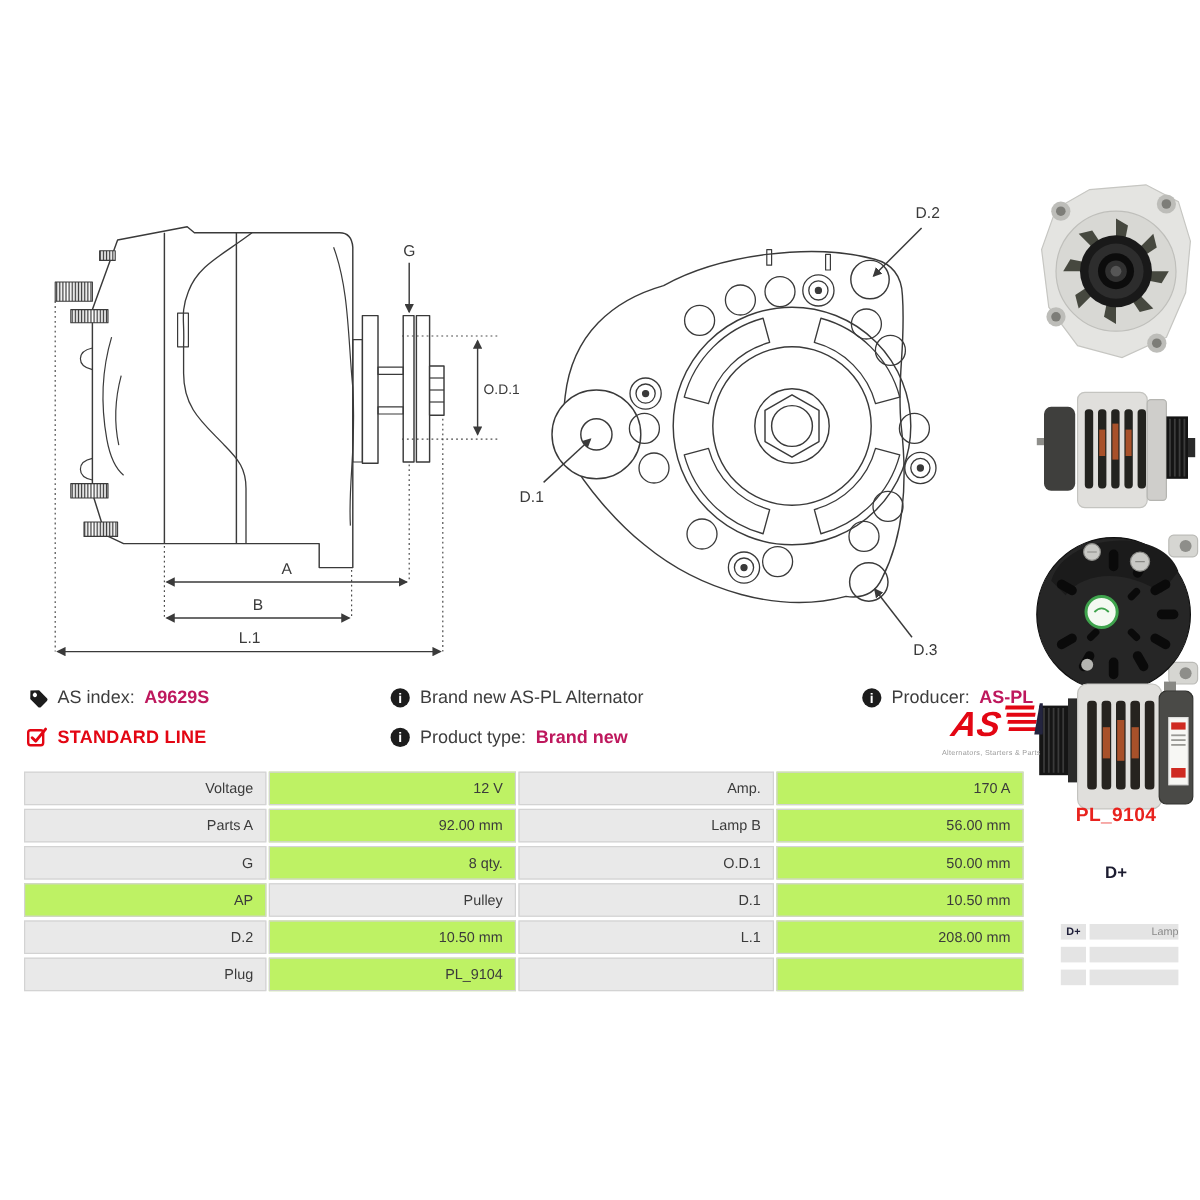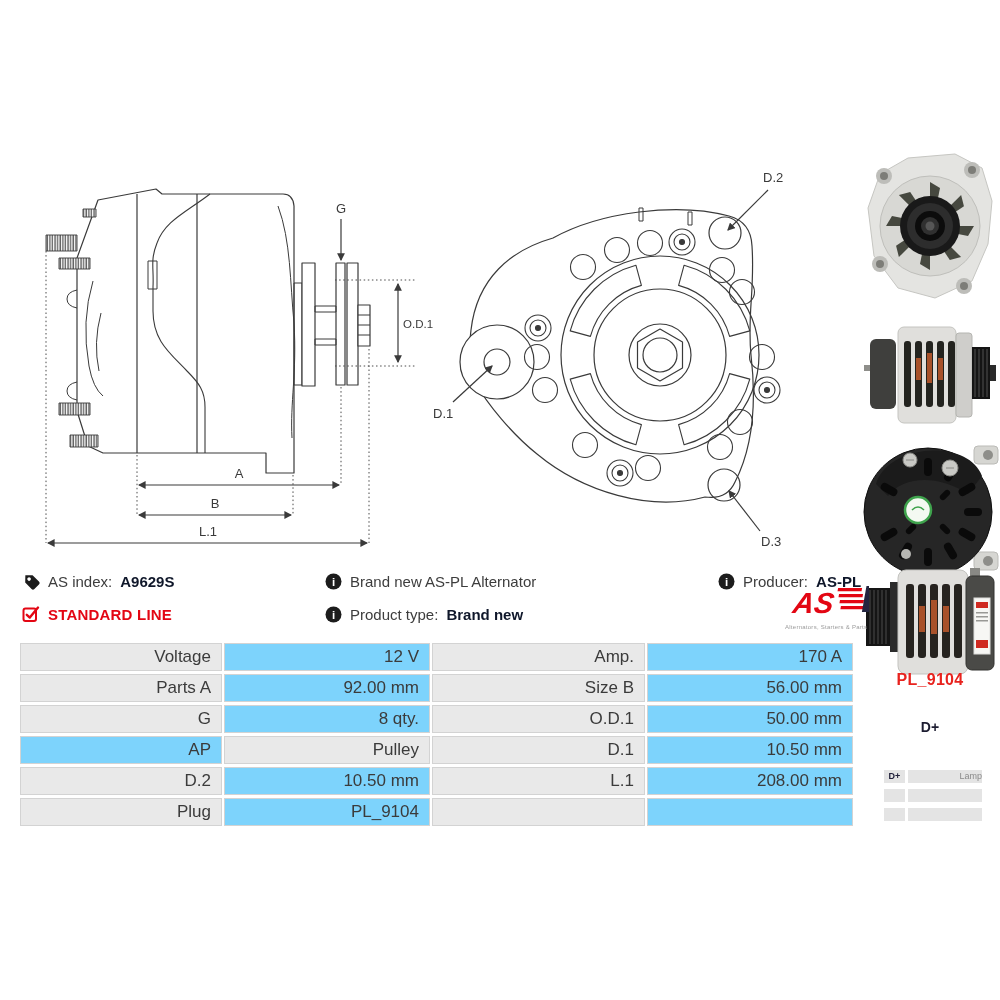--- a/index.html
+++ b/index.html
@@ -2,30 +2,30 @@
 <html><head>
 <meta charset="utf-8">
 <style>
   html,body{margin:0;padding:0;background:#fff;}
   #page{position:relative;width:1000px;height:1000px;background:#ffffff;
         font-family:"Liberation Sans",sans-serif;color:#3d3d3d;overflow:hidden;}
   .abs{position:absolute;}
   
   .info-item{position:absolute;display:flex;align-items:flex-end;gap:8px;height:22px;font-size:15px;}
   .info-item .t{white-space:nowrap;color:#3d3d3d;}
-  .info-item .b{font-weight:bold;color:#0f172a;}
+  .info-item .b{font-weight:bold;color:#be185d;}
   .info-item.red .t{color:#e30613;font-weight:bold;letter-spacing:.2px;}
   .ic{flex:0 0 auto;display:block;}
   
   #spec-table{position:absolute;left:20px;top:643px;display:grid;
     grid-template-columns:202px 206px 213px 206px;column-gap:2px;row-gap:3px;}
-  .cell{box-sizing:border-box;height:28px;line-height:26px;font-size:17px;
+  .cell{box-sizing:border-box;height:28px;line-height:26px;font-size:12px;
         text-align:right;padding-right:10px;border:1px solid #d3d3d3;}
   .cell.lab{background:#e9e9e9;color:#3b3b3b;}
-  .cell.val{background:#7dd3fc;color:#3b3b3b;}
+  .cell.val{background:#bef264;color:#3b3b3b;}
   
   #plug-code{position:absolute;left:865px;top:671px;width:130px;text-align:center;
     font-size:16px;font-weight:bold;color:#e8231e;letter-spacing:.3px;}
   #terminal{position:absolute;left:865px;top:719px;width:130px;text-align:center;
     font-size:14px;font-weight:bold;color:#1c1c30;}
   #pinout{position:absolute;left:884px;top:770px;display:grid;
     grid-template-columns:21px 74px;column-gap:3px;row-gap:6px;}
   .pin-cell{height:13px;background:#e4e4e4;font-size:9px;line-height:13px;}
   .pin-cell.pin{font-weight:bold;color:#20203a;text-align:center;}
   .pin-cell.desc{color:#8a8a8a;padding-left:5px;text-align:right;}
@@ -355,21 +355,21 @@
   </svg>
 
   <div id="spec-table">
     <div class="cell lab">Voltage</div>
     <div class="cell val">12 V</div>
     <div class="cell lab">Amp.</div>
     <div class="cell val">170 A</div>
 
     <div class="cell lab">Parts A</div>
     <div class="cell val">92.00 mm</div>
-    <div class="cell lab">Size B</div>
+    <div class="cell lab">Lamp B</div>
     <div class="cell val">56.00 mm</div>
 
     <div class="cell lab">G</div>
     <div class="cell val">8 qty.</div>
     <div class="cell lab">O.D.1</div>
     <div class="cell val">50.00 mm</div>
 
     <div class="cell val">AP</div>
     <div class="cell lab">Pulley</div>
     <div class="cell lab">D.1</div>

